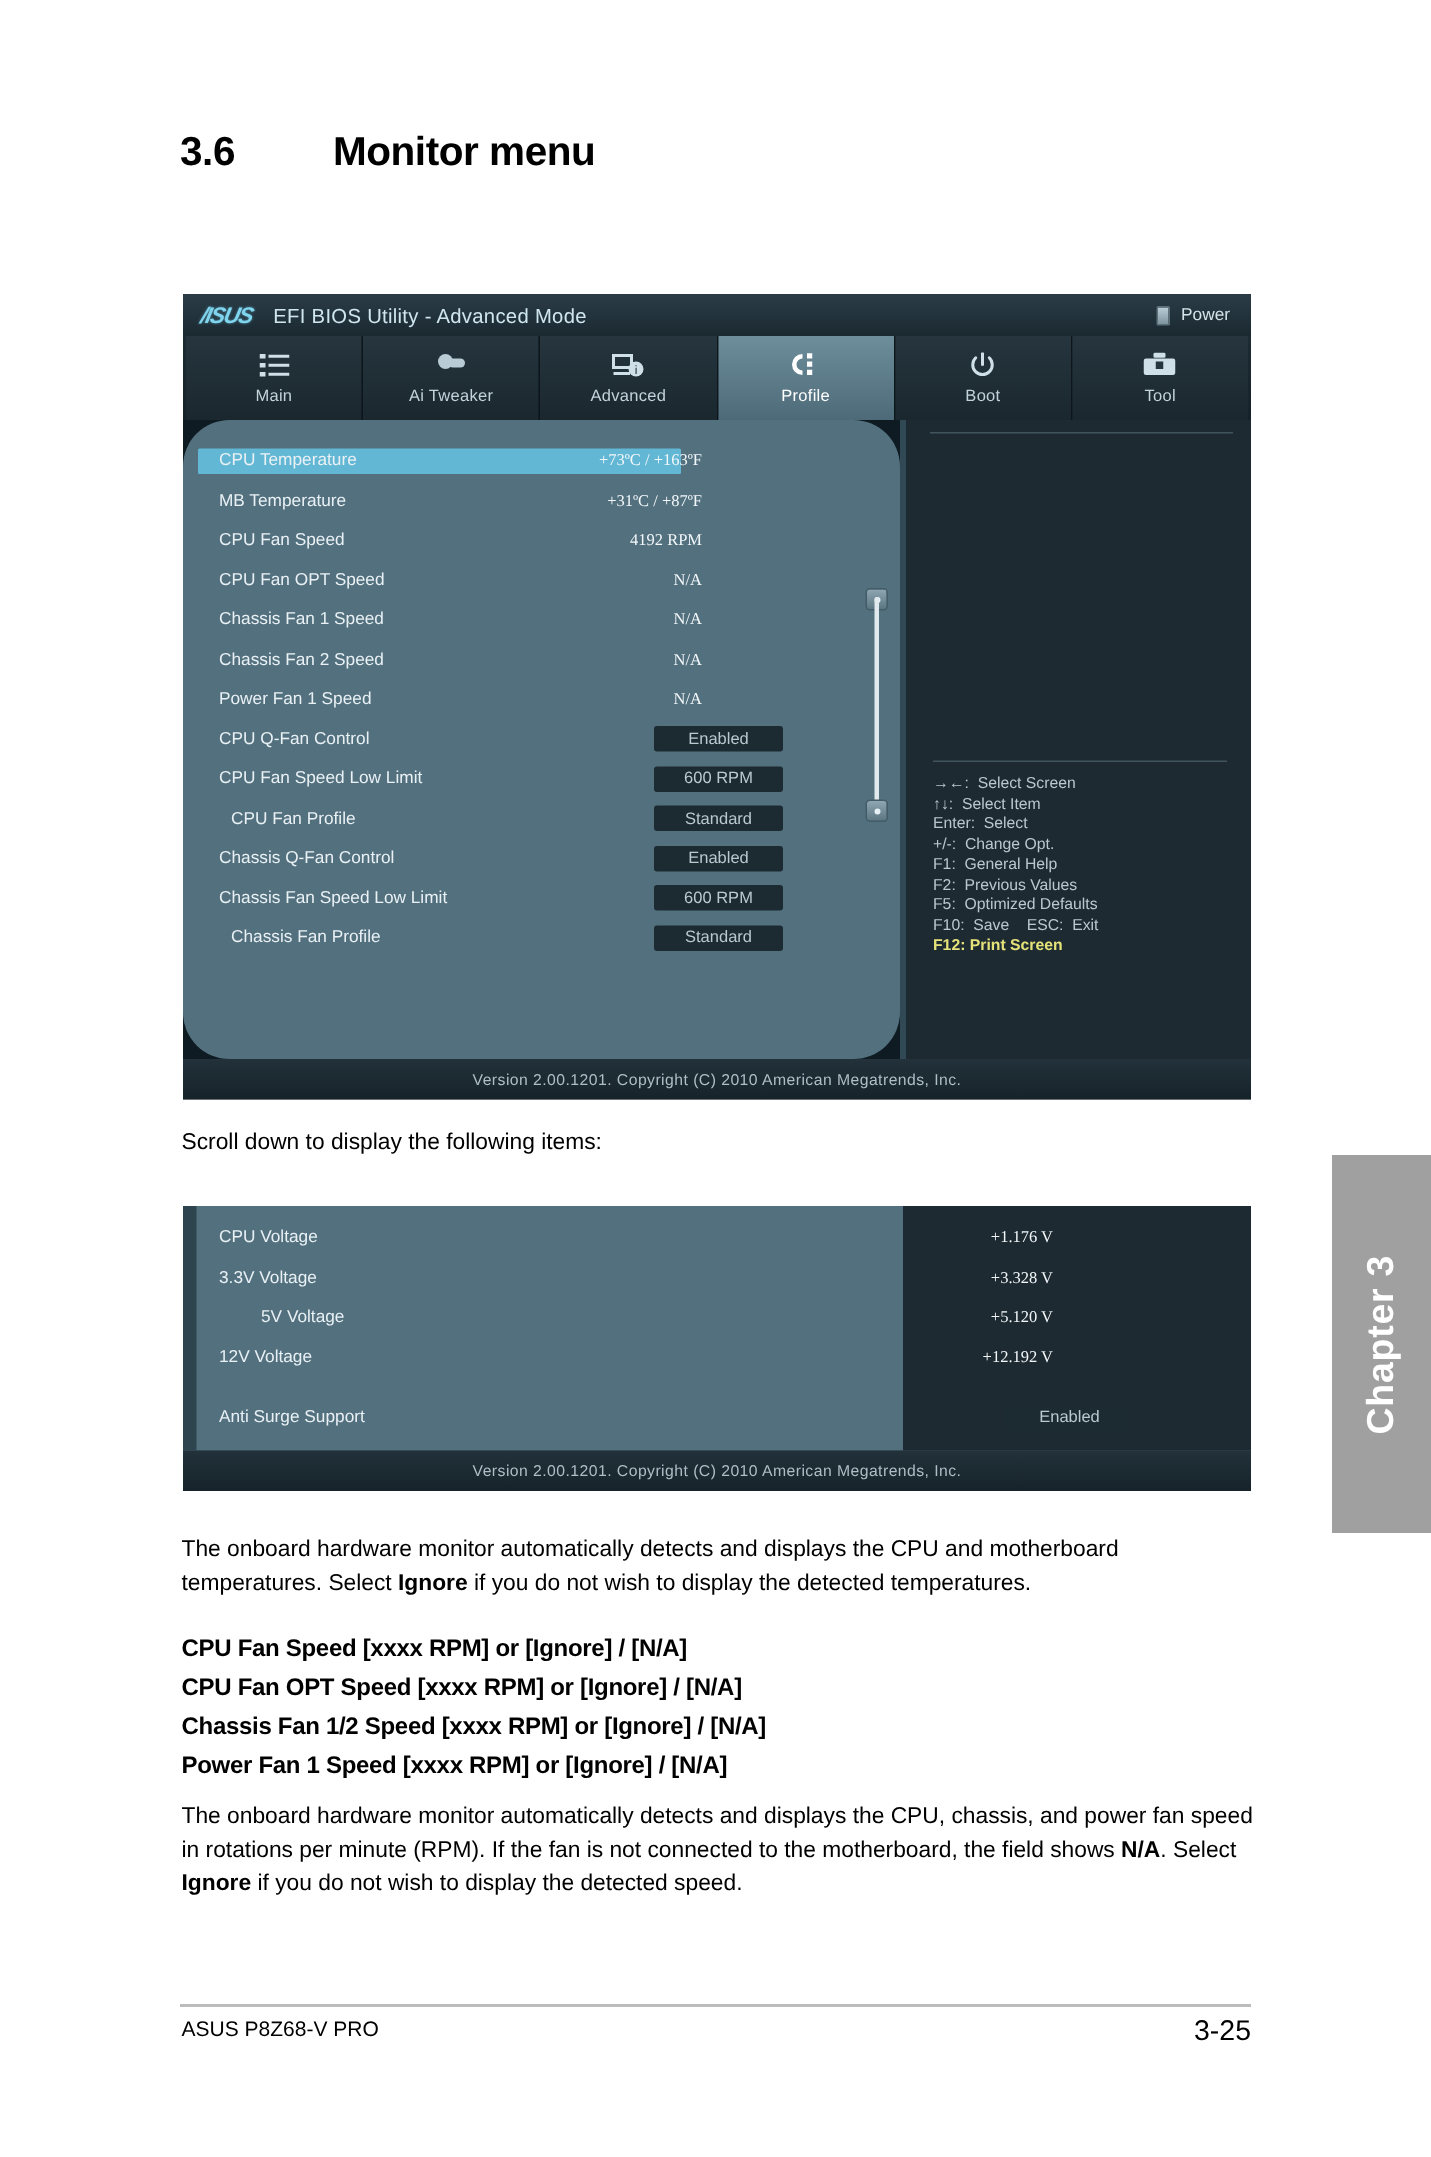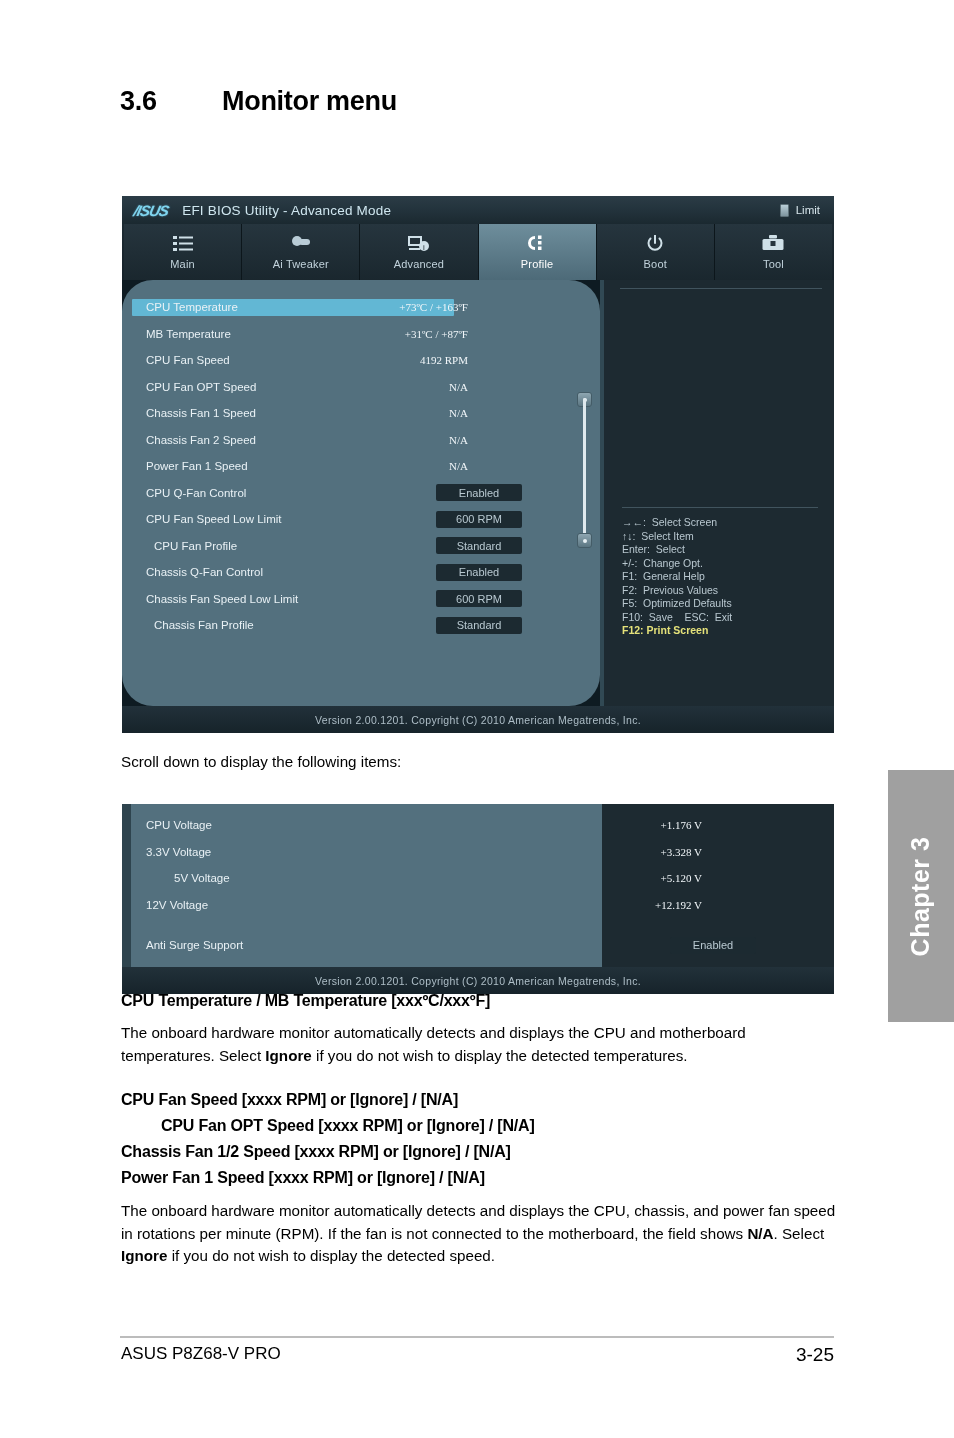--- a/index.html
+++ b/index.html
@@ -298,36 +298,36 @@
     left: 121px;
     width: 716px;
     font-size: 15.2px;
     line-height: 22.5px;
   }
   .para b { font-weight: bold; }
 
   .h-1 { left: 121px; top: 992px; }
   .p-1 { top: 1022px; }
   .h-2 { left: 121px; top: 1091px; }
-  .h-3 { left: 121px; top: 1117px; margin-left: 40px; }
+  .h-3 { left: 121px; top: 1117px; }
   .h-4 { left: 121px; top: 1143px; }
   .h-5 { left: 121px; top: 1169px; }
   .p-2 { top: 1200px; }
 
   
   .foot-rule {
     position: absolute;
     left: 120px; top: 1336px;
     width: 714px; height: 2px;
     background: #bcbcbc;
   }
   .foot-left {
     position: absolute;
     left: 121px; top: 1344px;
-    font-size: 17px;
+    font-size: 14px;
   }
   .foot-right {
     position: absolute;
     left: 786px; top: 1344px;
     width: 48px;
     text-align: right;
     font-size: 19px;
   }
 </style>
 </head>
@@ -341,21 +341,21 @@
   </div>
 
 
   <div class="bios bios-1">
 
     <div class="bios-topbar">
       <span class="asus-logo">/ISUS</span>
       <span class="bios-title">EFI BIOS Utility - Advanced Mode</span>
       <span class="exit-area">
         <span class="exit-icon"></span>
-        <span class="exit-label">Limit</span>
+        <span class="exit-label">Power</span>
       </span>
     </div>
 
     <div class="bios-tabs" id="bios-tabs">
         <div class="tab">
           <span class="tab-icon">
             <svg width="20" height="17" viewBox="0 0 20 17">
               <g fill="#cfe0e8">
                 <rect x="0" y="1" width="4" height="3"></rect>
                 <rect x="6" y="1.5" width="14" height="2"></rect>
@@ -544,21 +544,20 @@
           </div>
         </div>
     </div>
     <div class="bios-foot">Version  2.00.1201.   Copyright  (C)  2010  American  Megatrends,  Inc.</div>
   </div>
 
   <div class="chapter-tab">
     <span class="chapter-text">Chapter 3</span>
   </div>
 
-  <div class="h-sub h-1">CPU Temperature / MB Temperature [xxxºC/xxxºF]</div>
   <div class="para p-1">
     <span>The onboard hardware monitor automatically detects and displays the CPU and motherboard temperatures. Select </span><b>Ignore</b><span> if you do not wish to display the detected temperatures.</span>
   </div>
 
   <div class="h-sub h-2">CPU Fan Speed [xxxx RPM] or [Ignore] / [N/A]</div>
   <div class="h-sub h-3">CPU Fan OPT Speed [xxxx RPM] or [Ignore] / [N/A]</div>
   <div class="h-sub h-4">Chassis Fan 1/2 Speed [xxxx RPM] or [Ignore] / [N/A]</div>
   <div class="h-sub h-5">Power Fan 1 Speed [xxxx RPM] or [Ignore] / [N/A]</div>
 
   <div class="para p-2">

